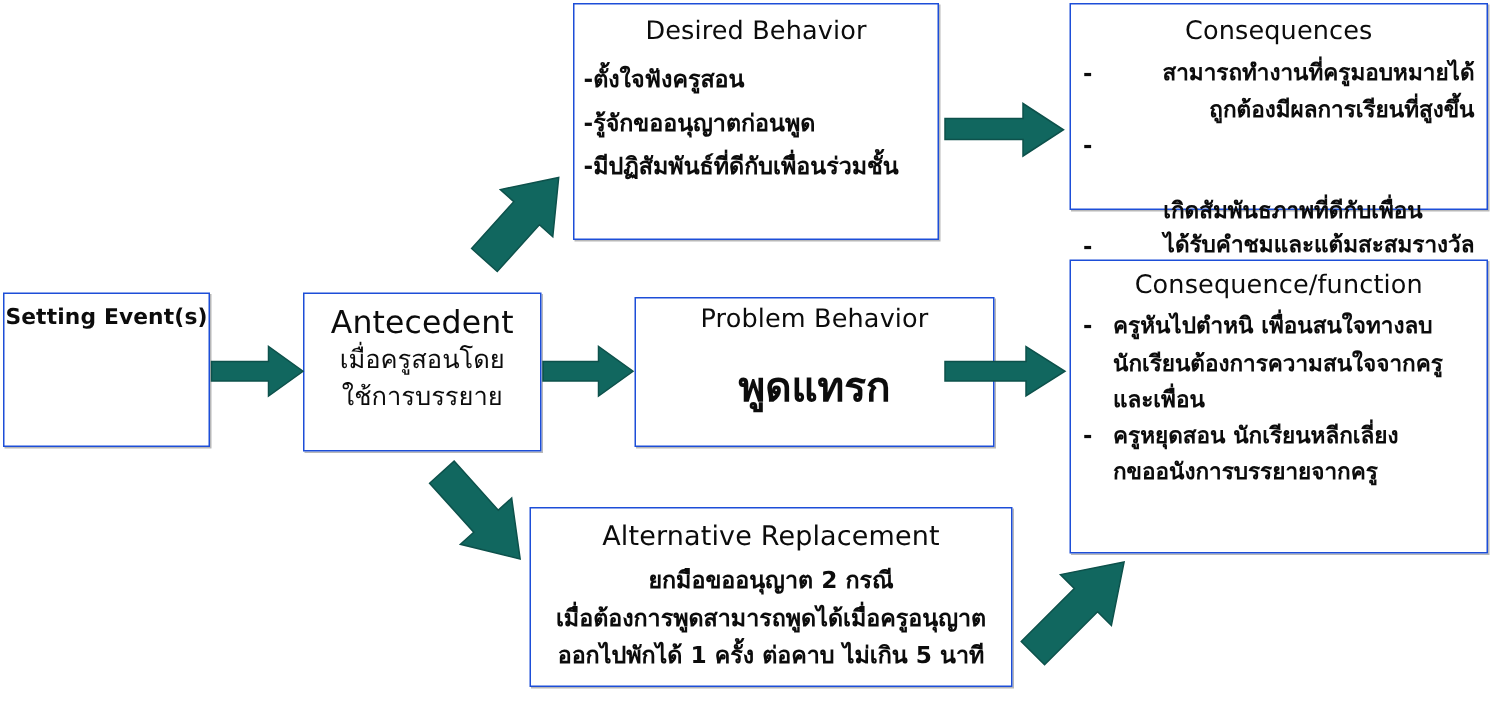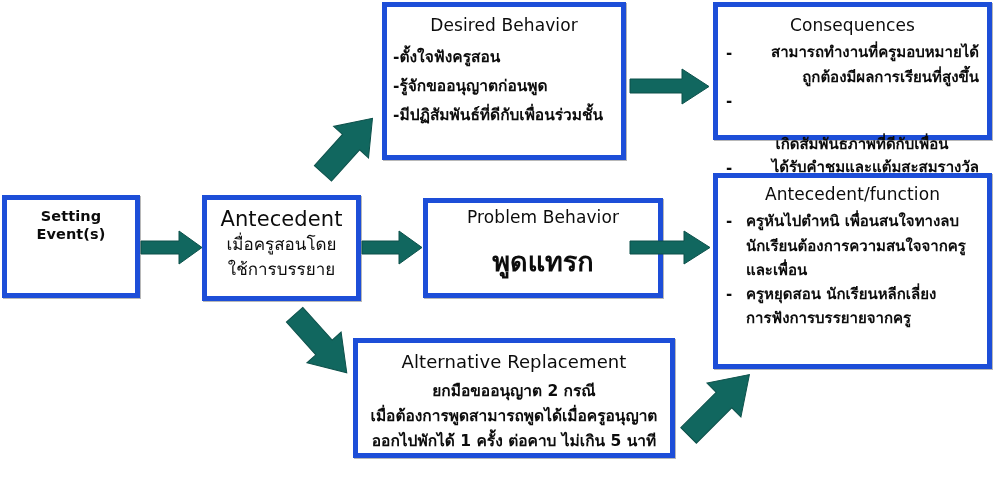--- a/index.html
+++ b/index.html
@@ -12,21 +12,21 @@
     width: 994px;
     height: 484px;
     background: #ffffff;
     font-family: "DejaVu Sans", "Liberation Sans", sans-serif;
     overflow: hidden;
   }
   .box {
     position: absolute;
     box-sizing: border-box;
     background: #ffffff;
-    border: 5px solid #1d4ed8;
+    border: 1px solid #1d4ed8;
     box-shadow: 1px 1px 0 #b8b8b8;
     color: #0c0c0c;
   }
   .box .title {
     text-align: center;
     font-size: 16px;
     line-height: 1.25;
     font-weight: 400;
     letter-spacing: 0.1px;
   }
@@ -149,40 +149,40 @@
       <span class="txt">ได้รับคำชมและแต้มสะสมรางวัล</span>
     </div>
   </div>
 
   <div class="box" id="problem-behavior-box">
     <div class="title">Problem Behavior</div>
     <div class="big">พูดแทรก</div>
   </div>
 
   <div class="box" id="consequence-function-box">
-    <div class="title">Antecedent/function</div>
+    <div class="title">Consequence/function</div>
     <div class="bullet-row">
       <span class="dash">-</span>
       <span class="txt">ครูหันไปตำหนิ เพื่อนสนใจทางลบ</span>
     </div>
     <div class="bullet-row">
       <span class="dash"></span>
       <span class="txt">นักเรียนต้องการความสนใจจากครู</span>
     </div>
     <div class="bullet-row">
       <span class="dash"></span>
       <span class="txt">และเพื่อน</span>
     </div>
     <div class="bullet-row">
       <span class="dash">-</span>
       <span class="txt">ครูหยุดสอน  นักเรียนหลีกเลี่ยง</span>
     </div>
     <div class="bullet-row">
       <span class="dash"></span>
-      <span class="txt">การฟังการบรรยายจากครู</span>
+      <span class="txt">กขออนังการบรรยายจากครู</span>
     </div>
   </div>
 
   <div class="box" id="alternative-replacement-box">
     <div class="title">Alternative Replacement</div>
     <div class="line">ยกมือขออนุญาต 2 กรณี</div>
     <div class="line">เมื่อต้องการพูดสามารถพูดได้เมื่อครูอนุญาต</div>
     <div class="line">ออกไปพักได้ 1 ครั้ง ต่อคาบ ไม่เกิน 5 นาที</div>
   </div>
 

